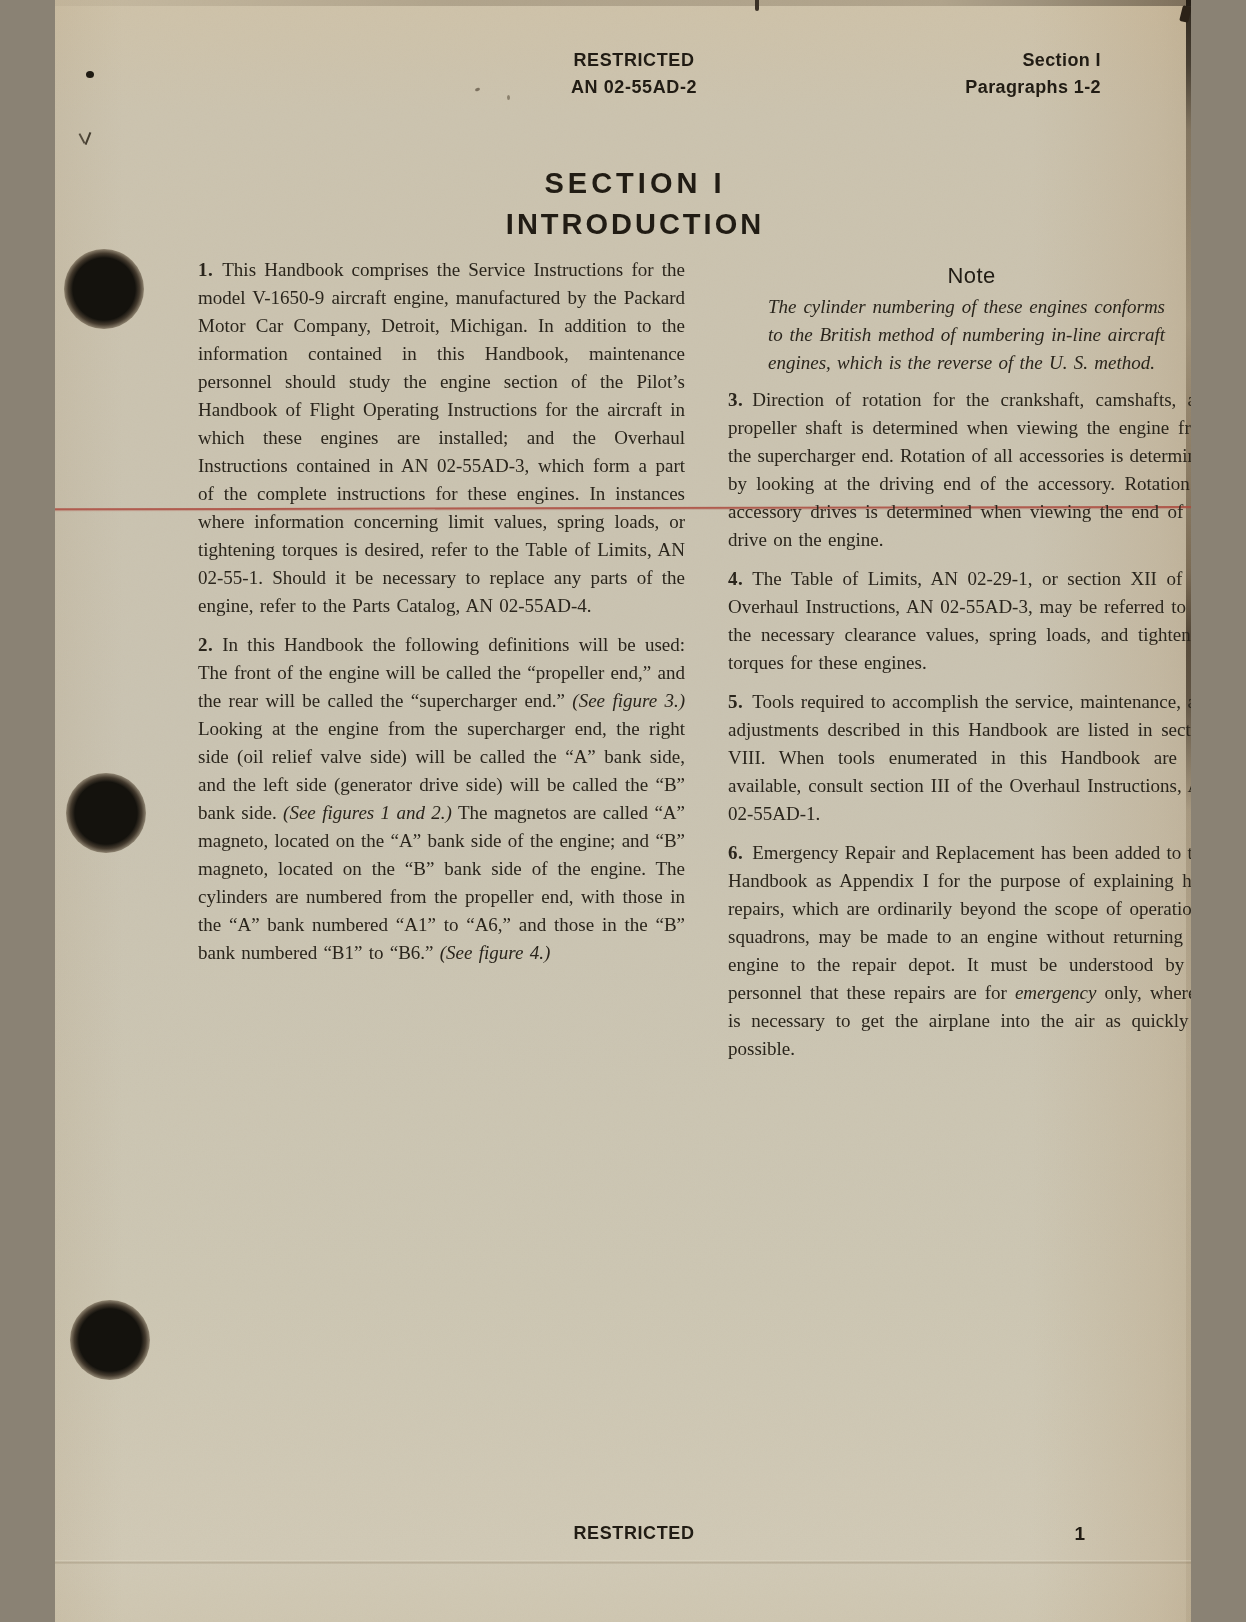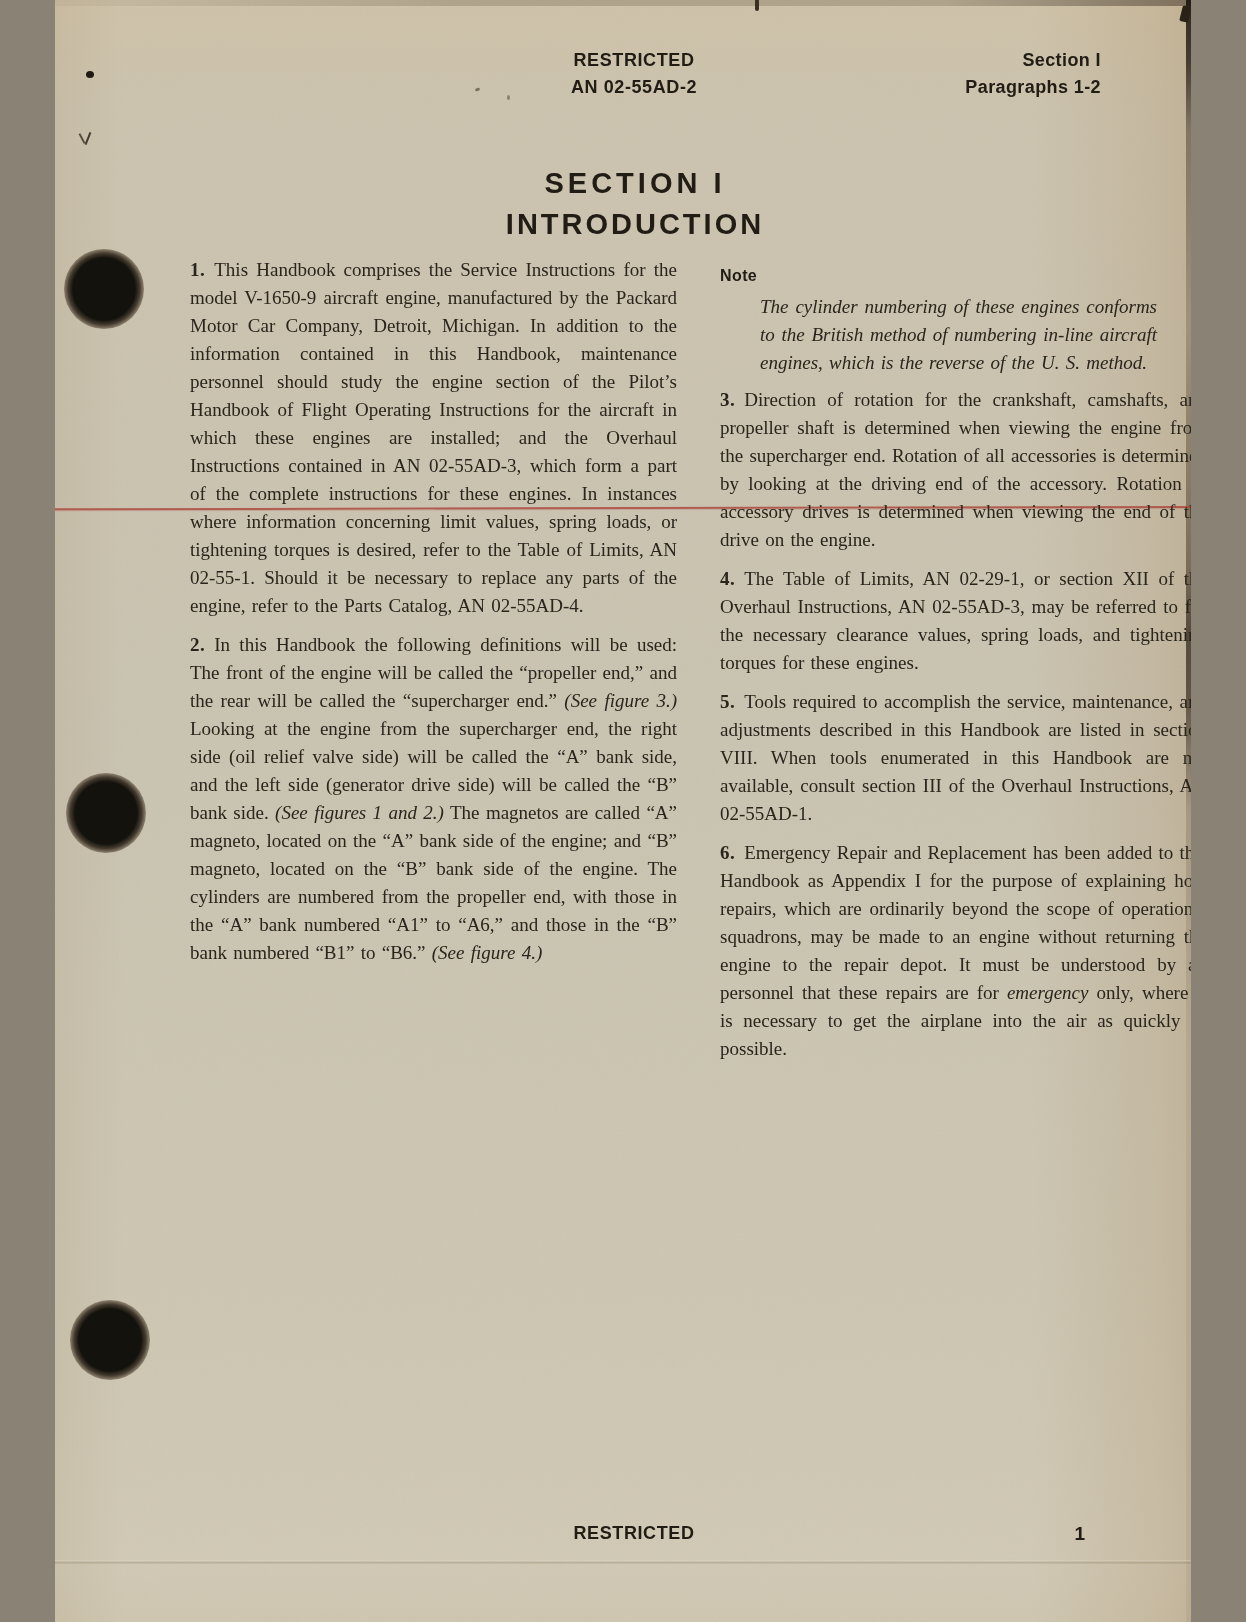--- a/index.html
+++ b/index.html
@@ -70,32 +70,32 @@
     text-align:right; font-size:18px; line-height:27px; letter-spacing:0.4px;
   }
   .title-block {
     position:absolute; top:168px; left:0; width:100%;
     text-align:center; transform:translateX(12px);
   }
   .title-line1 { font-size:29px; letter-spacing:4px; line-height:30px; }
   .title-line2 { font-size:29px; letter-spacing:3px; line-height:30px; margin-top:11px; }
 
   .columns {
-    position:absolute; top:256px; left:135px; width:1017px;
+    position:absolute; top:256px; left:143px; width:1017px;
     display:flex; gap:43px;
   }
   .col { width:487px; font-size:19px; line-height:28px; }
   .body-para {
     margin:0 0 11px 0; text-align:justify; word-spacing:1.5px;
   }
   .para-num { font-weight:bold; margin-right:9px; letter-spacing:0.5px; }
   .body-para i { }
   .note-heading {
-    font-family:"Liberation Sans", sans-serif; font-weight:bold; color:#211c14;
-    font-size:16px; text-align:left; margin:6px 0 3px 0; letter-spacing:0.4px;
+    font-family:"Liberation Sans", sans-serif; font-weight:normal; color:#211c14;
+    font-size:22px; text-align:center; margin:6px 0 3px 0; letter-spacing:0.4px;
   }
   .note-body { margin:0 50px 9px 40px; text-align:justify; word-spacing:1.5px;font-style:italic; }
 
   .footer-center {
     position:absolute; top:1523px; left:0; width:100%;
     text-align:center; transform:translateX(11px); font-size:18px; letter-spacing:0.6px;
   }
   .footer-page {
     position:absolute; top:1523px; right:106px; font-size:19px;
   }

